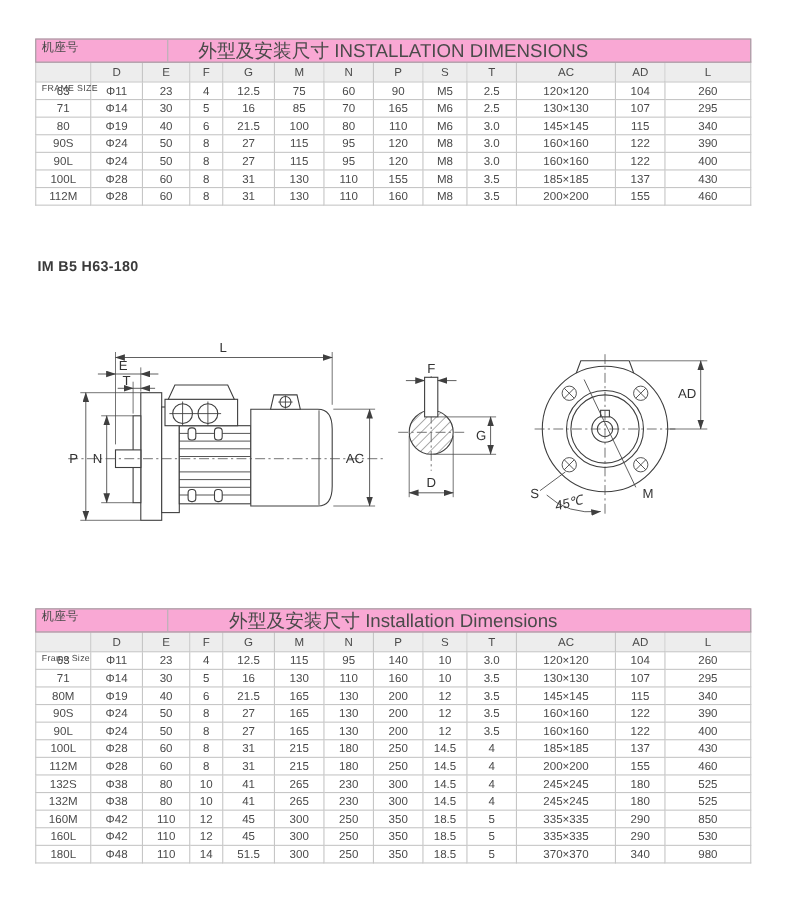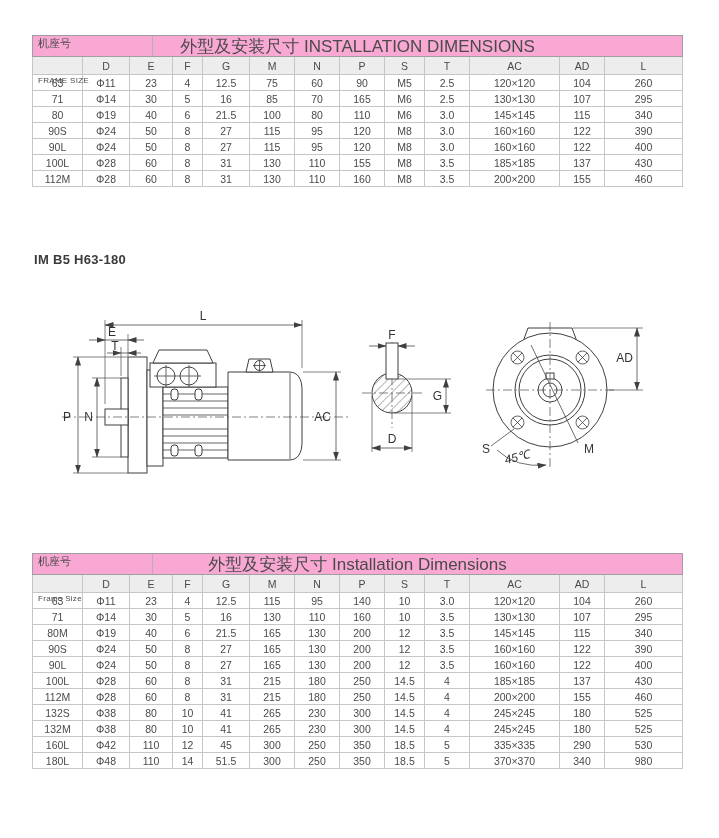--- a/index.html
+++ b/index.html
@@ -29,21 +29,21 @@
     border:1px solid #9f9f9f;
   }
   table.dim th, table.dim td{
     border:1px solid #c6c6c6;text-align:center;font-weight:normal;
     padding:0;overflow:hidden;white-space:nowrap;
   }
   tr.cols th{height:17px;background:#ededed;font-size:10.5px;}
   #t1 tbody td{height:15px;}
   #t2 tbody td{height:15px;}
   .section-heading{
-    position:absolute;left:34px;top:252px;
+    position:absolute;left:34px;top:234px;
     font-size:13px;font-weight:bold;color:#3a3a3a;letter-spacing:.3px;
   }
   #drawing{position:absolute;left:0;top:300px;}
   
   .ol{fill:#ffffff;stroke:#3f3f3f;stroke-width:1;}
   .ln{stroke:#3f3f3f;stroke-width:1;fill:none;}
   .thin{stroke:#3f3f3f;stroke-width:.8;fill:none;}
   .dim-l{stroke:#4a4a4a;stroke-width:.8;fill:none;}
   .ext{stroke:#4a4a4a;stroke-width:.7;fill:none;}
   .cl{stroke:#4a4a4a;stroke-width:.7;stroke-dasharray:9 3 2 3;fill:none;}
@@ -530,20 +530,35 @@
           <td>265</td>
           <td>230</td>
           <td>300</td>
           <td>14.5</td>
           <td>4</td>
           <td>245×245</td>
           <td>180</td>
           <td>525</td>
         </tr>
         <tr>
+          <td>160M</td>
+          <td>Φ42</td>
+          <td>110</td>
+          <td>12</td>
+          <td>45</td>
+          <td>300</td>
+          <td>250</td>
+          <td>350</td>
+          <td>18.5</td>
+          <td>5</td>
+          <td>335×335</td>
+          <td>290</td>
+          <td>850</td>
+        </tr>
+        <tr>
           <td>160L</td>
           <td>Φ42</td>
           <td>110</td>
           <td>12</td>
           <td>45</td>
           <td>300</td>
           <td>250</td>
           <td>350</td>
           <td>18.5</td>
           <td>5</td>

